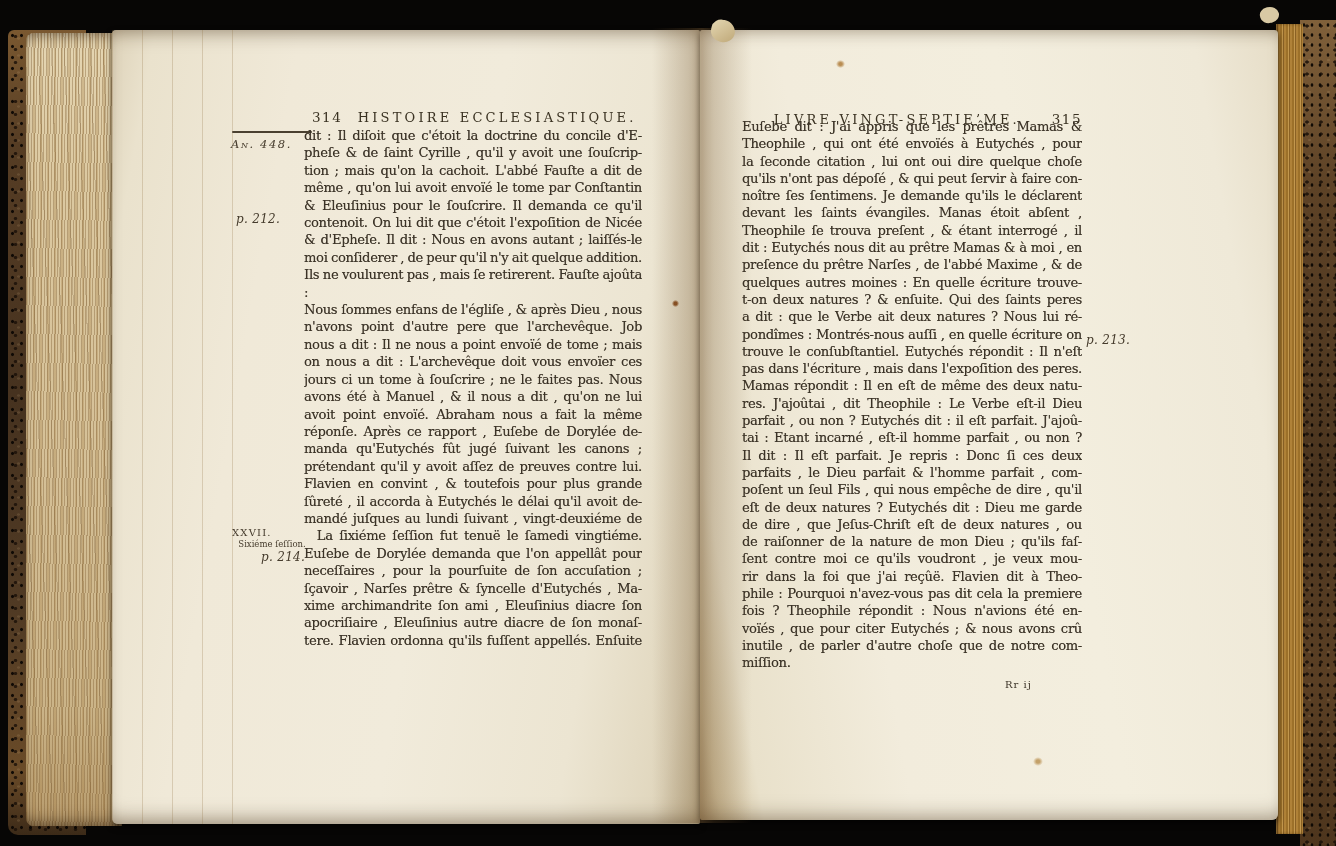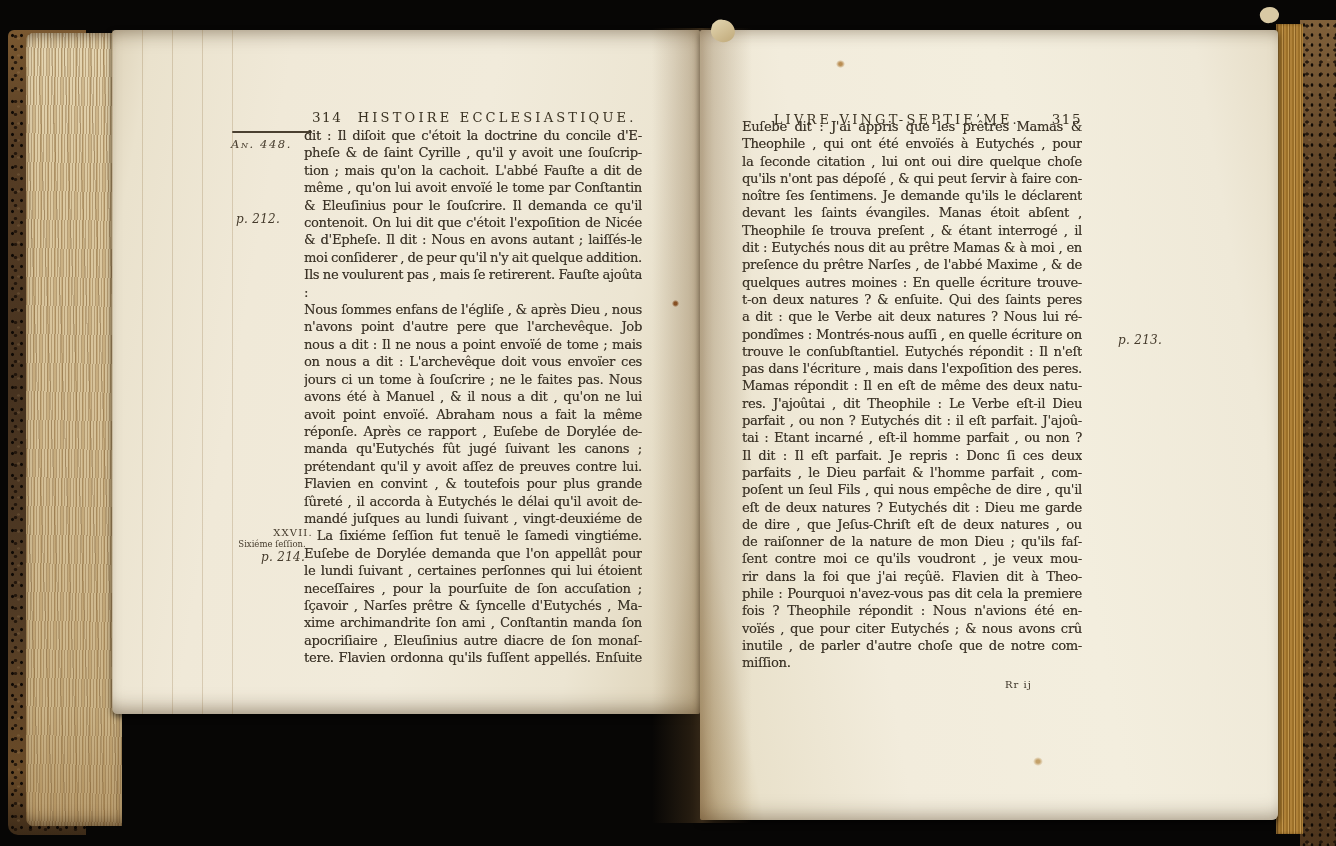--- a/index.html
+++ b/index.html
@@ -30,21 +30,21 @@
   .right-board{position:absolute;left:1300px;top:20px;width:36px;height:826px;
     background-color:#53391f;
     background-image:
       radial-gradient(rgba(12,7,3,.95) 1px, transparent 1.7px),
       radial-gradient(rgba(26,16,8,.85) 1.4px, transparent 2.3px),
       radial-gradient(rgba(220,185,135,.15) 1px, transparent 1.8px),
       linear-gradient(180deg,#80603a 0%,#5d4226 20%,#4b351f 55%,#5a3f24 80%,#39281636 100%);
     background-size:8px 10px,14px 12px,19px 16px,100% 100%;}
 
   .page{position:absolute;color:#38301f;}
-  .left-page{left:112px;top:30px;width:588px;height:684px;border-radius:4px 2px 2px 6px;
+  .left-page{left:112px;top:30px;width:588px;height:794px;border-radius:4px 2px 2px 6px;
     background:linear-gradient(100deg,#ded3ba 0%,#eae2cd 6%,#f0e9d8 26%,#f1ebdb 55%,#ece5d2 80%,#e0d6bd 94%,#cfc2a2 100%);
     box-shadow:inset 0 14px 18px -12px rgba(70,48,22,.5), inset 0 -16px 20px -13px rgba(70,48,22,.55),
                0 3px 6px rgba(0,0,0,.6);}
   .right-page{left:700px;top:30px;width:578px;height:790px;border-radius:2px 4px 6px 2px;
     background:linear-gradient(80deg,#b7a17c 0%,#d3c3a0 3%,#e9e1cb 9%,#f2ecdc 30%,#f3eede 60%,#efe9d8 88%,#e6ddc7 100%);
     box-shadow:inset 0 12px 16px -11px rgba(70,48,22,.45), inset 0 -15px 20px -13px rgba(70,48,22,.5),
                0 3px 6px rgba(0,0,0,.6);}
   .page-curl-lines{position:absolute;left:0;top:0;width:126px;height:100%;
     background:repeating-linear-gradient(90deg, rgba(142,110,62,.25) 0 1px, rgba(0,0,0,0) 1px 30px);}
   .gutter-shadow{position:absolute;left:652px;top:28px;width:100px;height:795px;pointer-events:none;
@@ -75,22 +75,22 @@
   .rp-body{left:42px;top:88px;width:340px;line-height:17.3px;}
   .text-line{text-align:justify;text-align-last:justify;overflow:hidden;height:inherit;}
   .text-line.short{text-align-last:left;}
 
   .margin-note{position:absolute;color:#453b2c;white-space:nowrap;}
   .an-rule{position:absolute;left:120px;top:101px;width:80px;height:2px;background:#4a4030;border-radius:1px;}
   .year-note{left:119px;top:107px;font-variant:small-caps;font-size:11.5px;letter-spacing:1.6px;font-style:italic;}
   .ref-note{font-style:italic;font-size:12px;letter-spacing:.3px;}
   .ref-212{left:124px;top:182px;}
   .ref-214{left:149px;top:520px;}
-  .ref-213{left:386px;top:303px;margin-left:32px;}
-  .section-number{left:120px;top:497px;width:82px;text-align:center;font-size:10px;letter-spacing:1.2px;font-variant:small-caps;margin-left:20px;}
+  .ref-213{left:386px;top:303px;}
+  .section-number{left:120px;top:497px;width:82px;font-size:10px;letter-spacing:1.2px;font-variant:small-caps;}
   .section-title{left:112px;top:509px;width:96px;text-align:center;font-size:8.5px;}
   .signature-mark{position:absolute;left:305px;top:649px;font-size:10px;letter-spacing:1px;color:#3a3226;}
 </style>
 </head>
 <body>
 
 <div class="scene">
 
   <div class="left-board"></div>
   <div class="left-fore-edge"></div>
@@ -130,24 +130,23 @@
         <div class="text-line">avons été à Manuel , &amp; il nous a dit , qu'on ne lui</div>
         <div class="text-line">avoit point envoïé. Abraham nous a fait la même</div>
         <div class="text-line">réponſe. Après ce rapport , Euſebe de Dorylée de-</div>
         <div class="text-line">manda qu'Eutychés fût jugé ſuivant les canons ;</div>
         <div class="text-line">prétendant qu'il y avoit aſſez de preuves contre lui.</div>
         <div class="text-line">Flavien en convint , &amp; toutefois pour plus grande</div>
         <div class="text-line">ſûreté , il accorda à Eutychés le délai qu'il avoit de-</div>
         <div class="text-line">mandé juſques au lundi ſuivant , vingt-deuxiéme de</div>
         <div class="text-line"> La ſixiéme ſeſſion fut tenuë le ſamedi vingtiéme.</div>
         <div class="text-line">Euſebe de Dorylée demanda que l'on appellât pour</div>
-        <div class="text-line">le lundi ſuivant , certaines perſonnes qui lui étoient</div>
         <div class="text-line">neceſſaires , pour la pourſuite de ſon accuſation ;</div>
         <div class="text-line">ſçavoir , Narſes prêtre &amp; ſyncelle d'Eutychés , Ma-</div>
-        <div class="text-line">xime archimandrite ſon ami , Conſtantin manda ſon</div>
+        <div class="text-line">xime archimandrite ſon ami , Eleuſinius diacre ſon</div>
         <div class="text-line">apocriſiaire , Eleuſinius autre diacre de ſon monaſ-</div>
         <div class="text-line">tere. Flavien ordonna qu'ils fuſſent appellés. Enſuite</div>
       </div>
 
     <div class="fox-spot spot-a"></div>
   </div>
 
   <div class="page right-page">
     <div class="page-header rp-header">
       <span class="running-title">LIVRE VINGT-SEPTIE’ME.</span>

